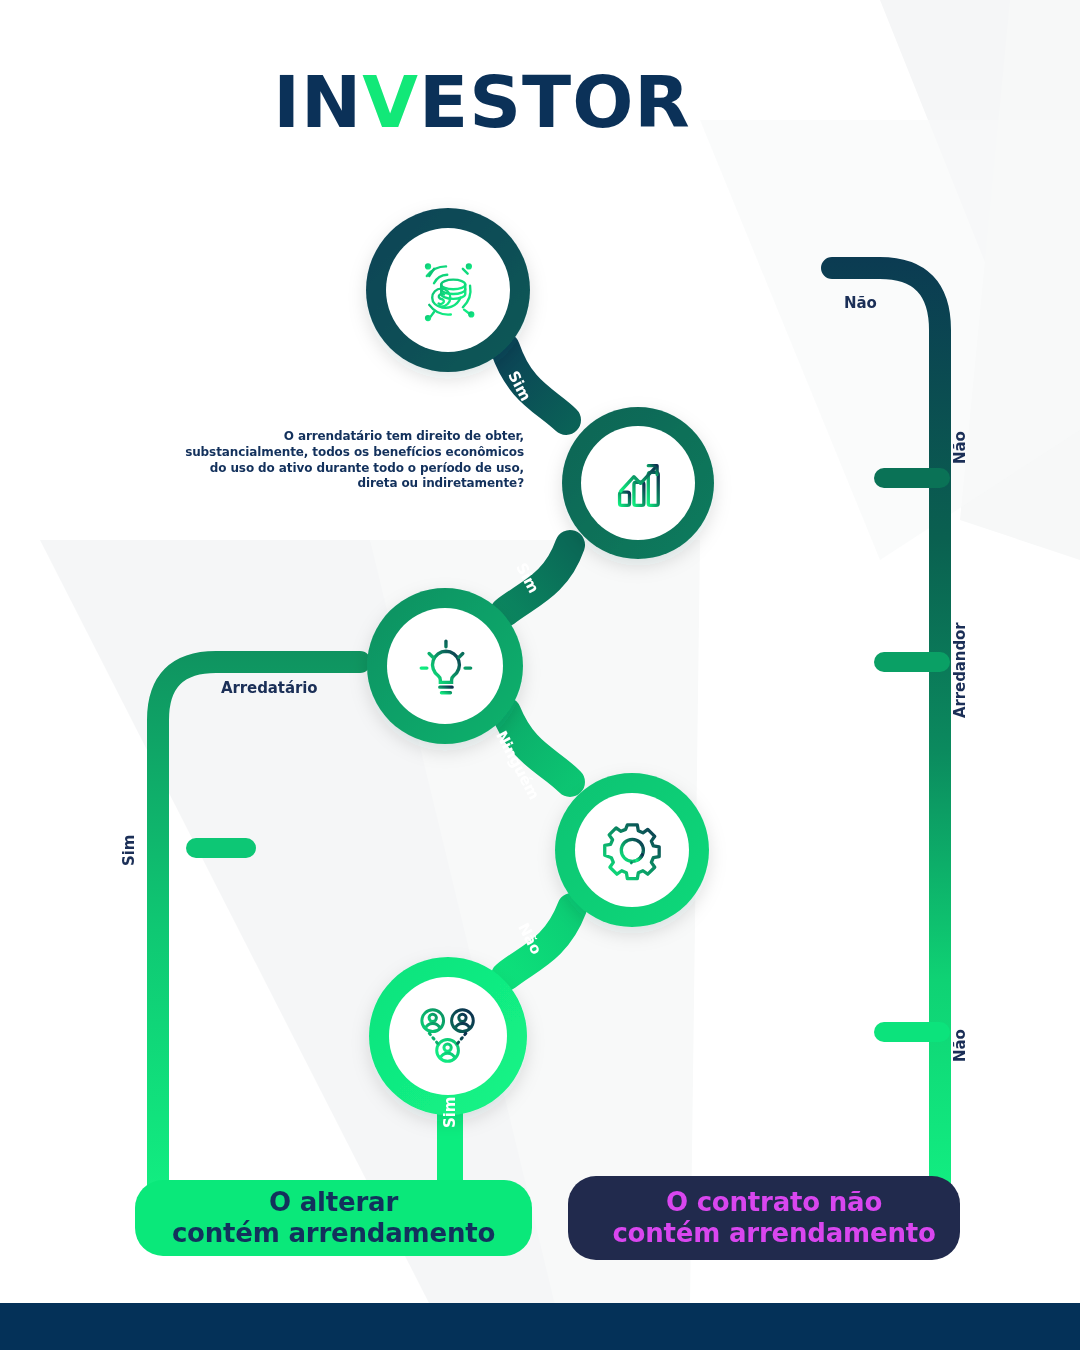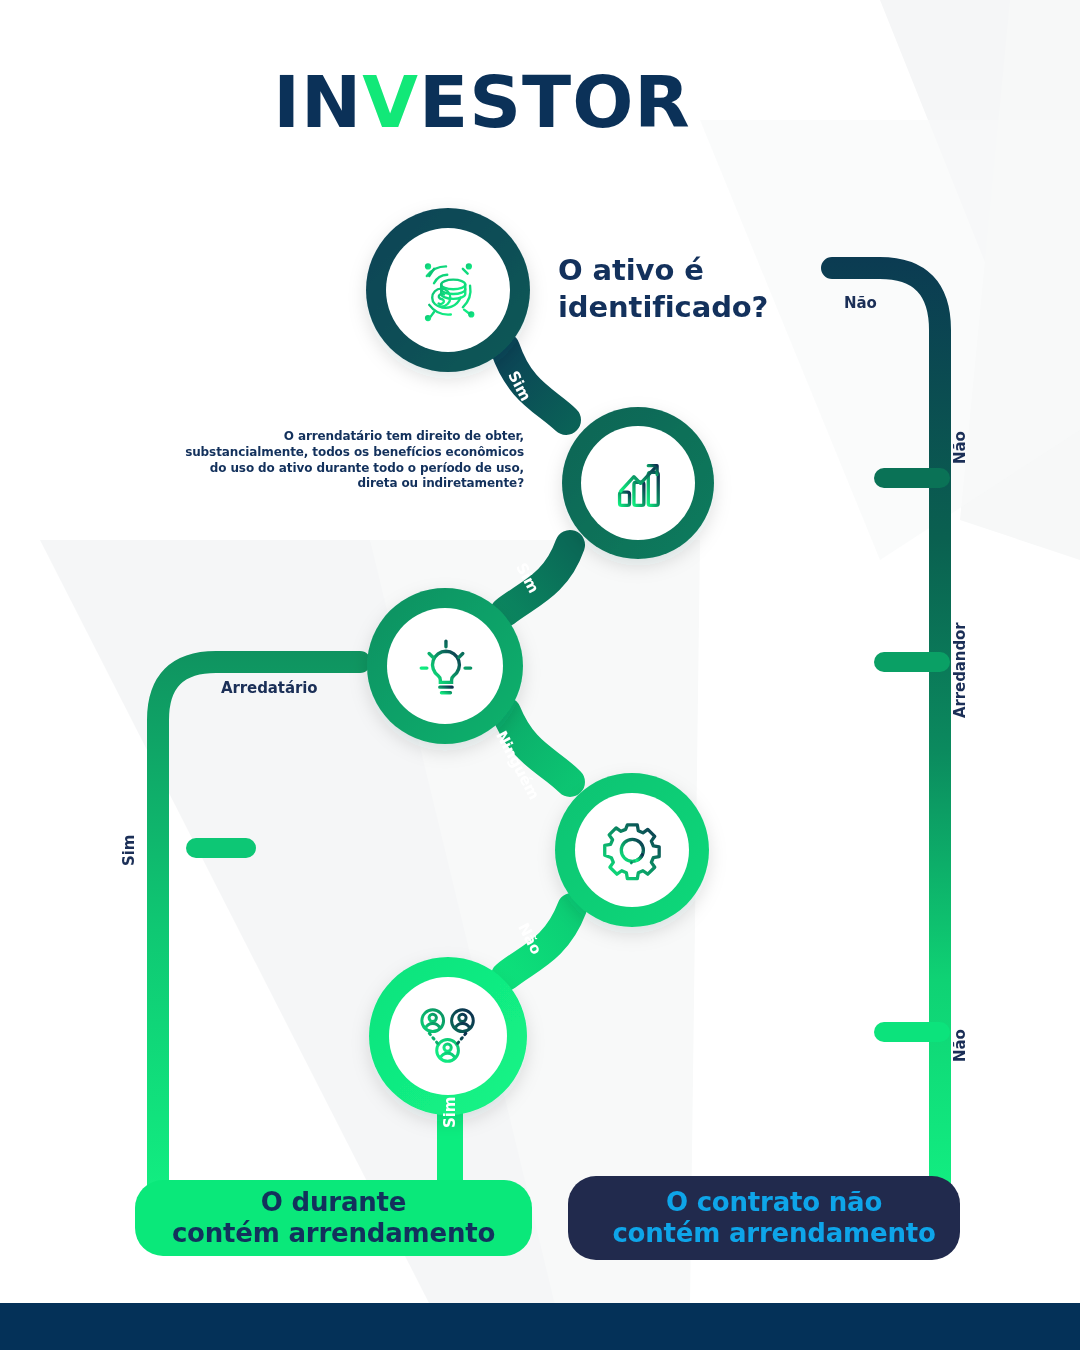--- a/index.html
+++ b/index.html
@@ -74,21 +74,21 @@
     border-radius:28px;
     display:flex; align-items:center; justify-content:center;
     text-align:center;
     font-family:"DejaVu Sans", sans-serif;
     font-weight:700;
     font-size:26px;
     line-height:1.18;
     letter-spacing:-0.2px;
   }
   .result.green { background:#0ae87a; color:#13315c; }
-  .result.navy  { background:#212a4d; color:#0ea5e9;padding-left:20px; }
+  .result.navy  { background:#212a4d; color:#d946ef;padding-left:20px; }
 
   .footer-bar {
     position:absolute; left:0; bottom:0; width:1080px; height:47px;
     background:#043158; z-index:8;
   }
 </style>
 </head>
 <body>
 
 <div id="stage">
@@ -325,24 +325,20 @@
           <circle cx="32" cy="42.5" r="3.2"></circle>
           <path d="M25.6 51.6a7 7 0 0 1 12.8 0"></path>
         </g>
         <path d="M29 14h6" stroke="url(#ic5a)" stroke-dasharray="1.5 3.5" stroke-linecap="round"></path>
         <path d="M16 30 L25 41" stroke="url(#ic5a)" stroke-dasharray="1.5 3.5" stroke-linecap="round"></path>
         <path d="M48 30 L39 41" stroke="url(#ic5b)" stroke-dasharray="1.5 3.5" stroke-linecap="round"></path>
       </g>
     </svg>
   </div>
 
-  <div class="qtext left" style="left:558px; top:252px; width:300px; font-size:29px; line-height:1.26;">
-    <div>O ativo é</div>
-    <div>identificado?</div>
-  </div>
 
   <div class="qtext right" style="left:184px; top:429px; width:340px;">O arrendatário tem direito de obter, substancialmente, todos os benefícios econômicos do uso do ativo durante todo o período de uso, direta ou indiretamente?</div>
 
 
 
 
   <div class="elabel on-line" style="left:520px; top:368px; transform:rotate(62deg); transform-origin:left top;">Sim</div>
 
   <div class="elabel off-line" style="left:844px; top:294px;">Não</div>
 
@@ -359,21 +355,21 @@
   <div class="elabel off-line" style="left:120px; top:866px; transform:rotate(-90deg); transform-origin:left top;">Sim</div>
 
   <div class="elabel on-line" style="left:530px; top:920px; transform:rotate(62deg); transform-origin:left top;">Não</div>
 
   <div class="elabel on-line" style="left:441px; top:1128px; transform:rotate(-90deg); transform-origin:left top;">Sim</div>
 
   <div class="elabel off-line" style="left:951px; top:1062px; transform:rotate(-90deg); transform-origin:left top;">Não</div>
 
   <div class="result green" style="left:135px; top:1180px; width:397px; height:76px;">
     <div>
-      <div>O durante</div>
+      <div>O alterar</div>
       <div>contém arrendamento</div>
     </div>
   </div>
 
   <div class="result navy" style="left:568px; top:1176px; width:392px; height:84px;">
     <div>
       <div>O contrato não</div>
       <div>contém arrendamento</div>
     </div>
   </div>

